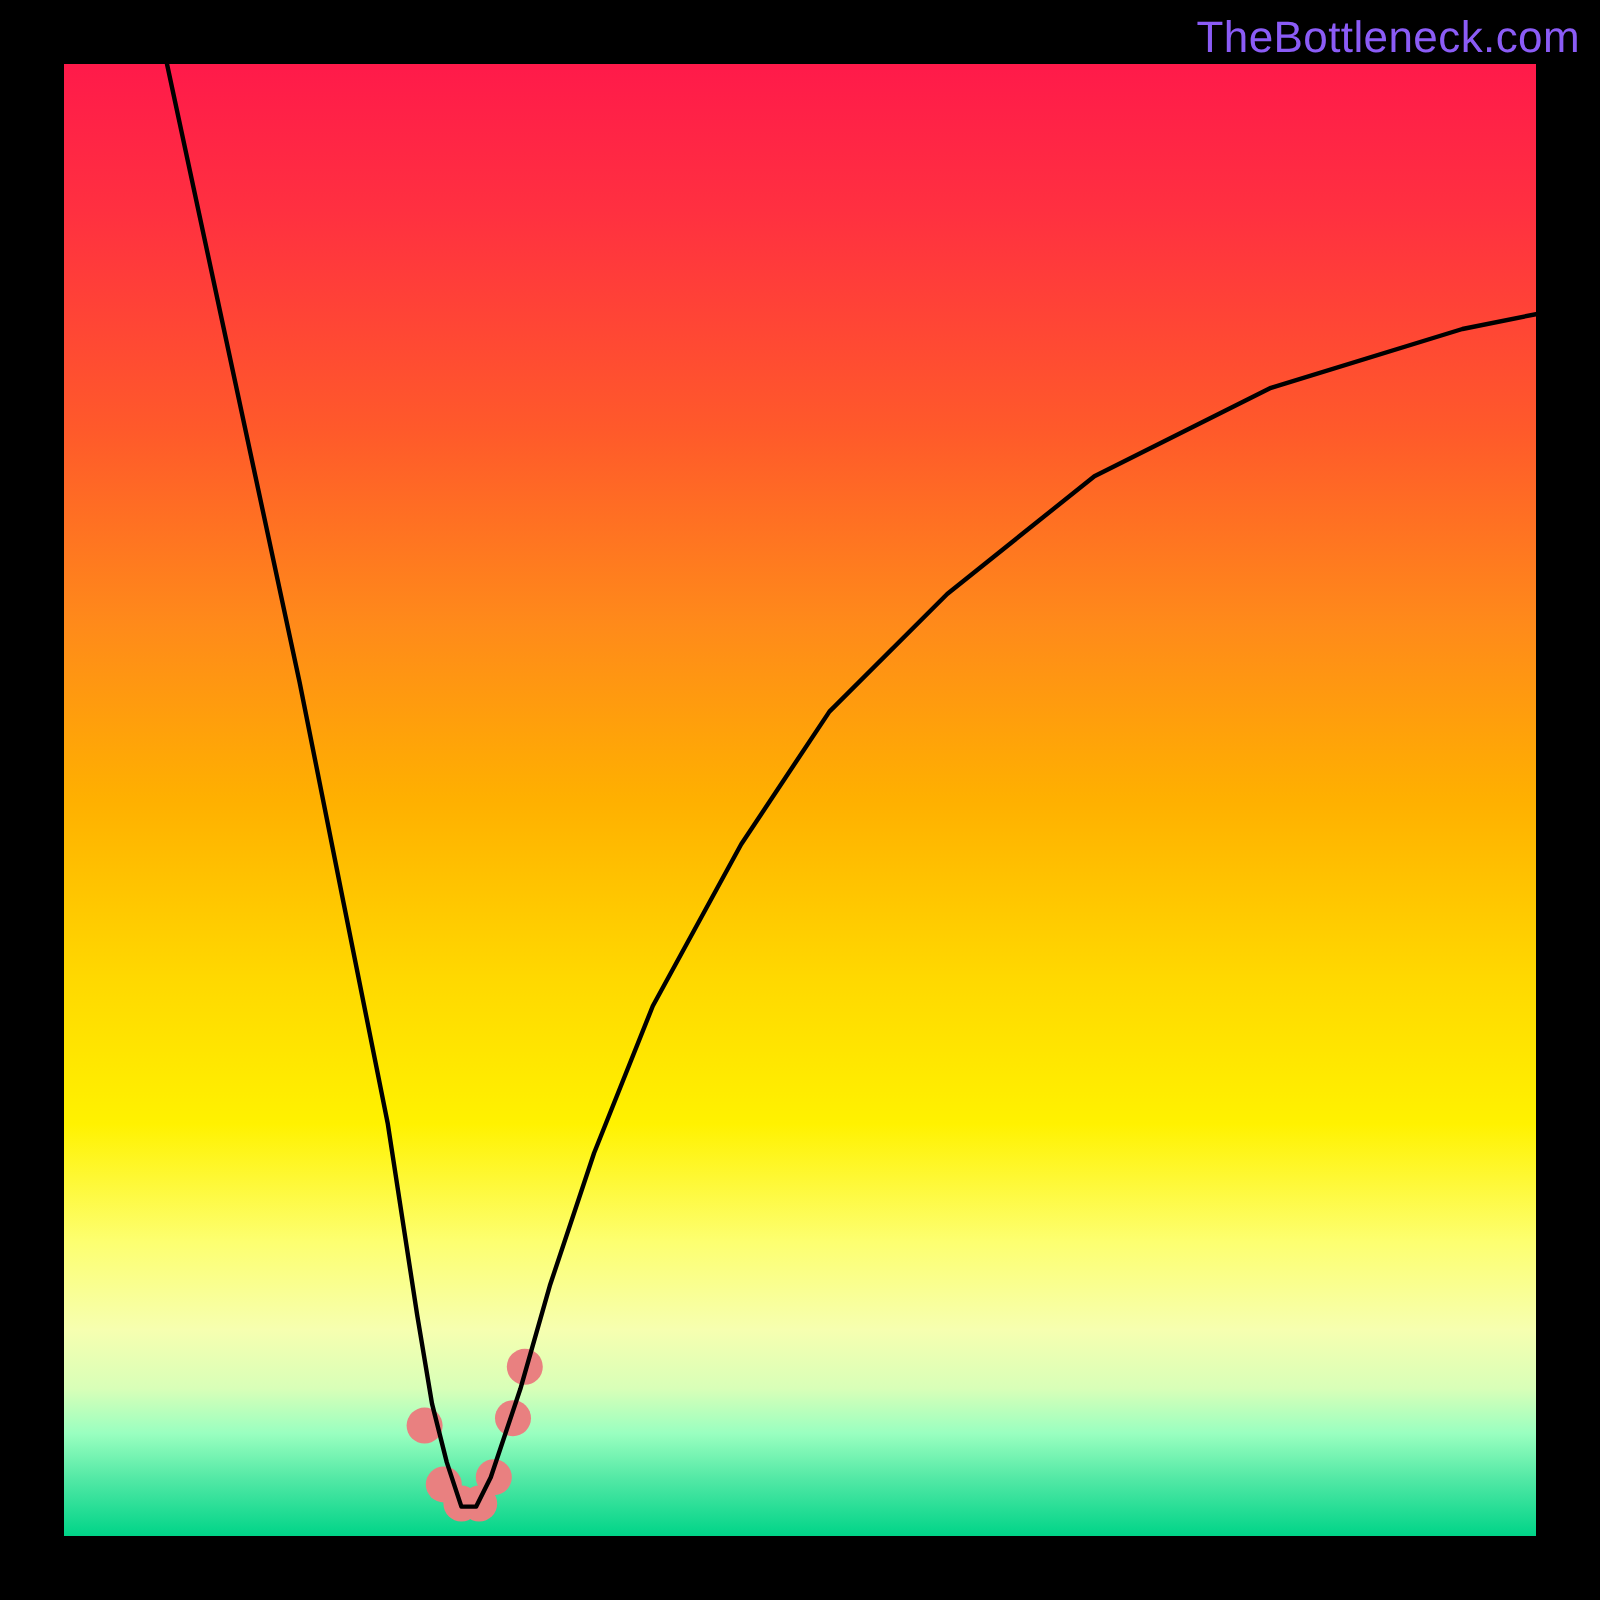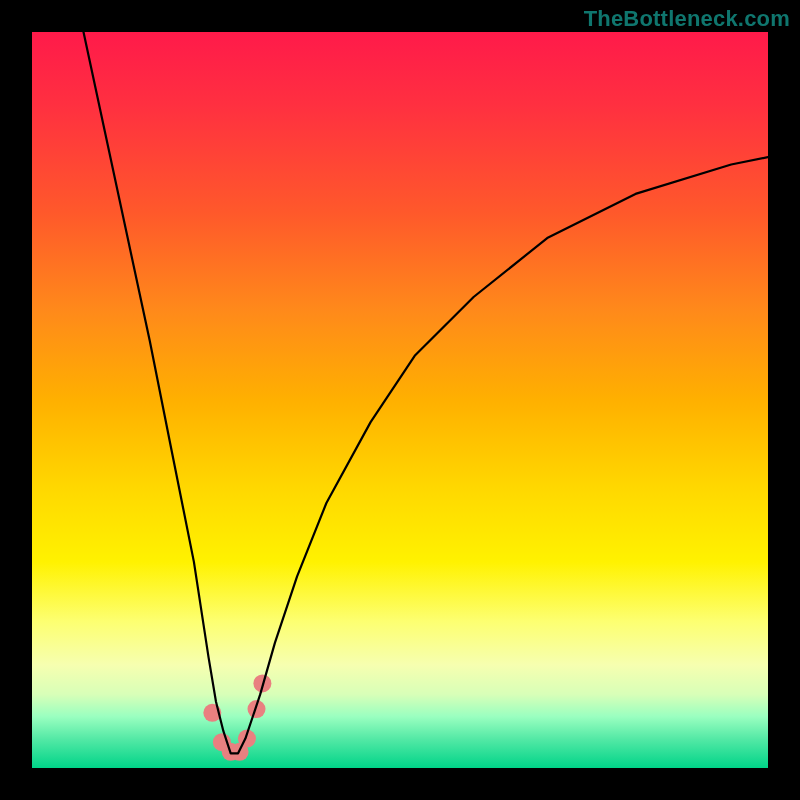--- a/index.html
+++ b/index.html
@@ -39,25 +39,24 @@
       #d8ffb8 90%,
       #9affc0 93%,
       #55e9a6 96%,
       #00d488 100%
     );
   }
   .watermark {
     position: absolute;
     top: 6px;
     right: 10px;
-    color: #0f766e;
+    color: #8b5cf6;
     font-size: 22px;
     letter-spacing: 0.2px;
     user-select: none;
-    font-weight: bold;
   }
   svg.curve {
     position: absolute;
     left: 0;
     top: 0;
     width: 736px;
     height: 736px;
     pointer-events: none;
   }
 </style>

